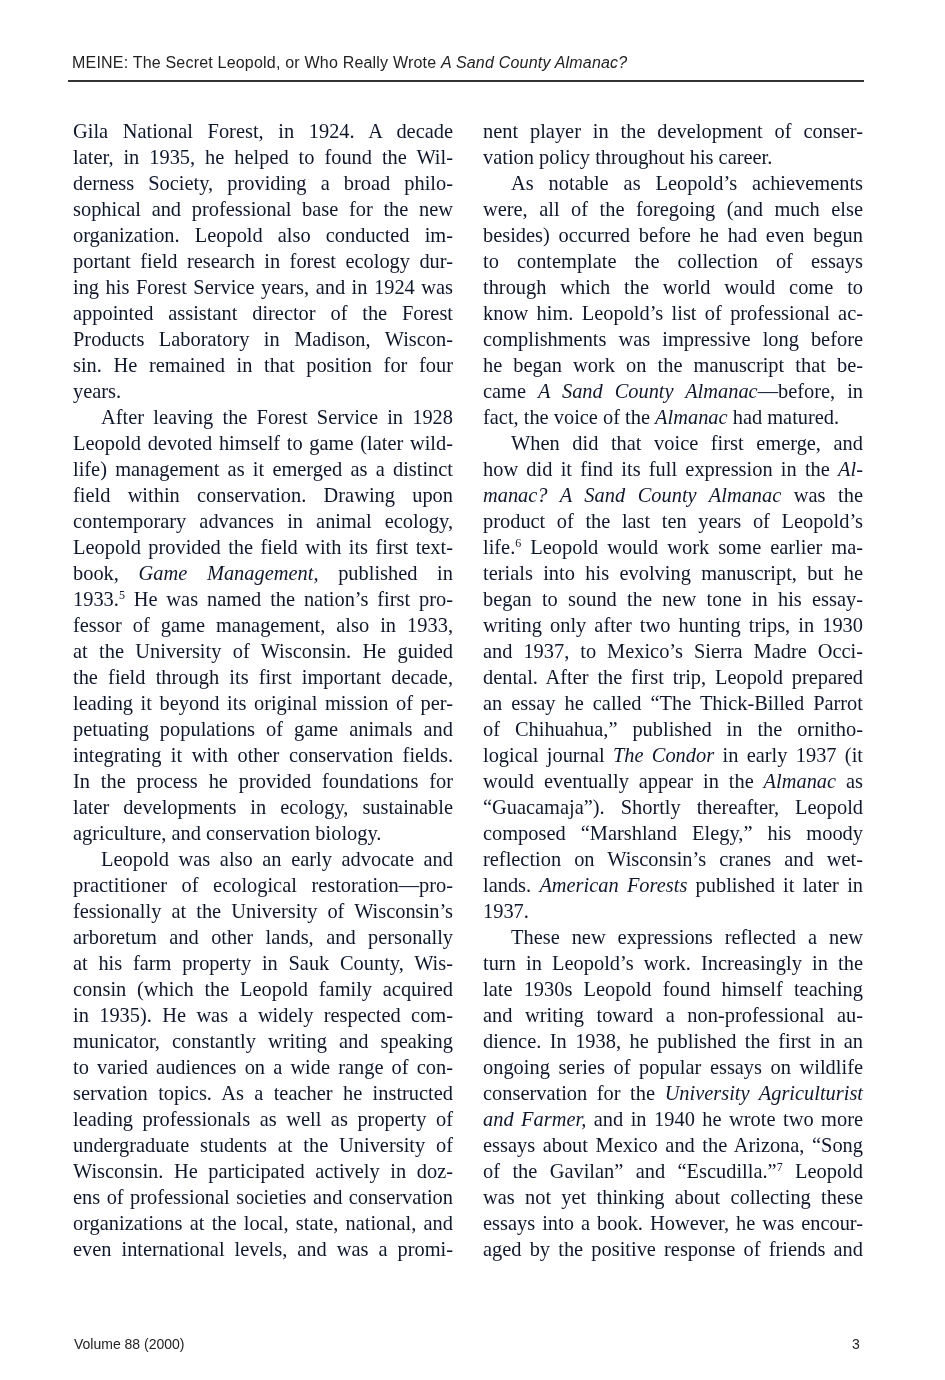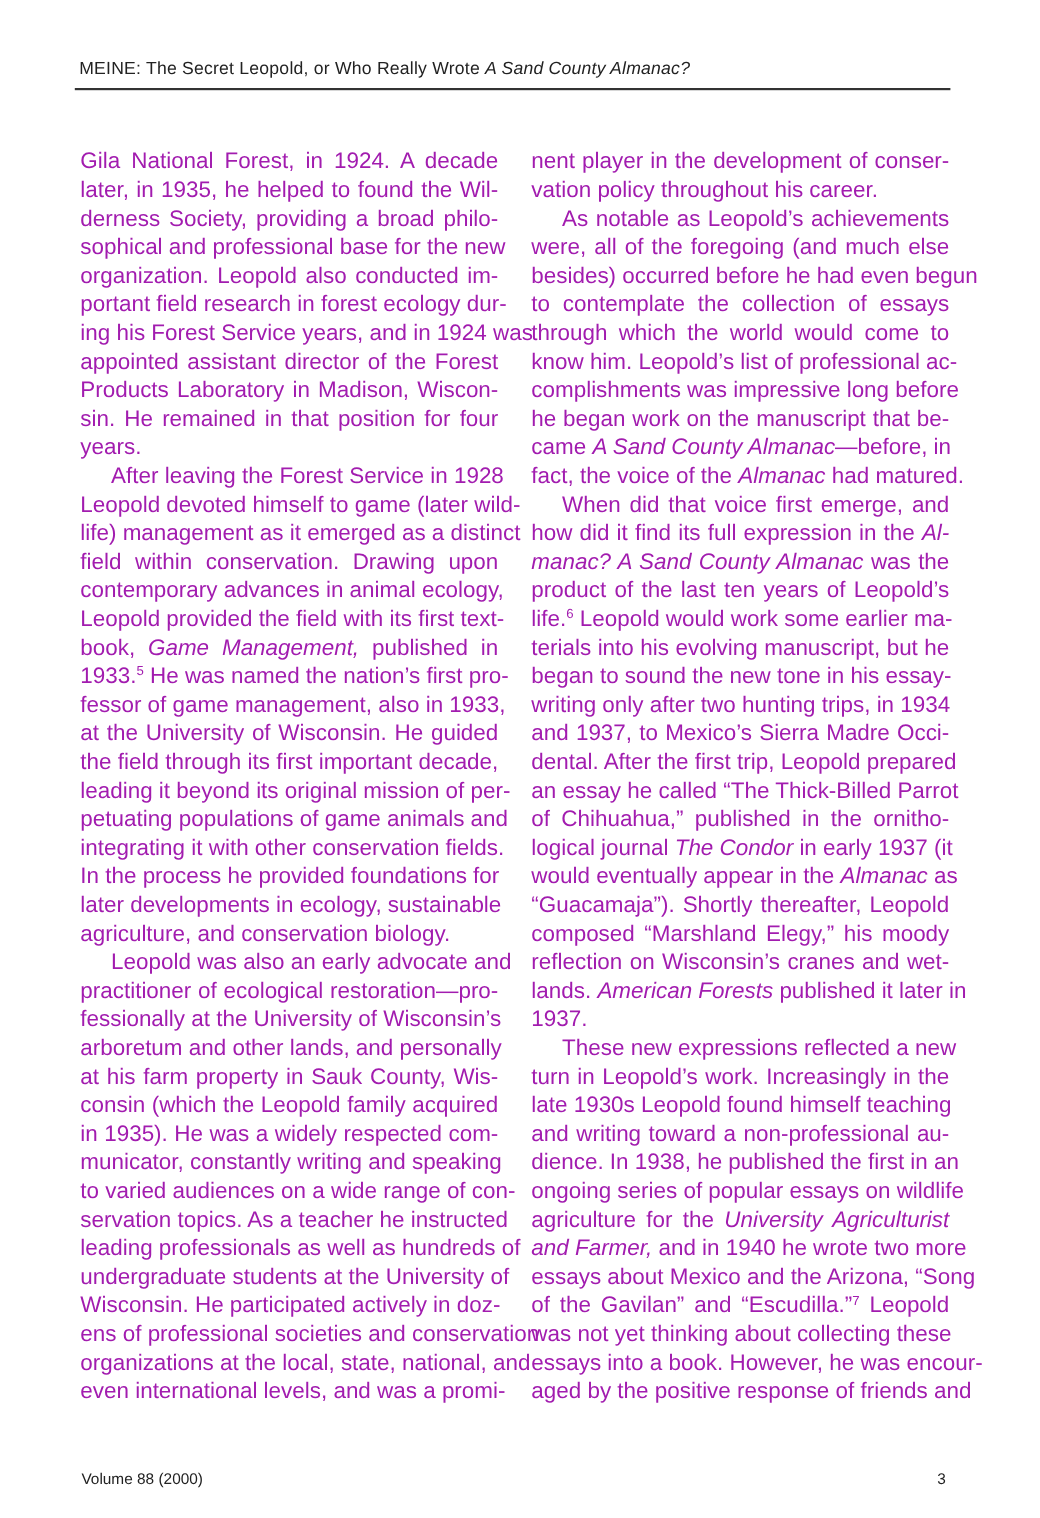--- a/index.html
+++ b/index.html
@@ -8,23 +8,23 @@
       position: absolute; left: 72px; top: 54px; width: 794px;
       font-family: "Liberation Sans", "DejaVu Sans", sans-serif;
       font-size: 16px; letter-spacing: 0.2px; color: #222; white-space: nowrap;
     }
     .running-head i { font-style: italic; }
     .head-rule {
       position: absolute; left: 68px; top: 80px; width: 796px; height: 0;
       border-top: 2px solid #333;
     }
     .column {
-      position: absolute; top: 134px; width: 380px;
-      font-family: Liberation Sans, sans-serif;
-      font-size: 20.4px; line-height: 26px; color: #a21caf;
+      position: absolute; top: 118px; width: 380px;
+      font-family: Liberation Serif, serif;
+      font-size: 20.4px; line-height: 26px; color: #0f172a;
     }
     .col-left { left: 73px; }
     .col-right { left: 483px; }
     .line { display: block; white-space: nowrap; text-align: justify; text-align-last: justify; height: 26px; }
     .line.last { text-align-last: left; }
     .line.indent { padding-left: 28px; }
     .line i { font-style: italic; margin-top: 24px; }
     sup { font-size: 12px; line-height: 0; vertical-align: 7px; }
     .footer-left, .footer-right {
       position: absolute; top: 1336px;
@@ -72,21 +72,21 @@
     <span class="line indent"><span>Leopold was also an early advocate and</span></span>
     <span class="line"><span>practitioner of ecological restoration—pro-</span></span>
     <span class="line"><span>fessionally at the University of Wisconsin’s</span></span>
     <span class="line"><span>arboretum and other lands, and personally</span></span>
     <span class="line"><span>at his farm property in Sauk County, Wis-</span></span>
     <span class="line"><span>consin (which the Leopold family acquired</span></span>
     <span class="line"><span>in 1935). He was a widely respected com-</span></span>
     <span class="line"><span>municator, constantly writing and speaking</span></span>
     <span class="line"><span>to varied audiences on a wide range of con-</span></span>
     <span class="line"><span>servation topics. As a teacher he instructed</span></span>
-    <span class="line"><span>leading professionals as well as hundreds of</span></span>
+    <span class="line"><span>leading professionals as well as property of</span></span>
     <span class="line"><span>undergraduate students at the University of</span></span>
     <span class="line"><span>Wisconsin. He participated actively in doz-</span></span>
     <span class="line"><span>ens of professional societies and conservation</span></span>
     <span class="line"><span>organizations at the local, state, national, and</span></span>
     <span class="line"><span>even international levels, and was a promi-</span></span>
   </div>
 <div class="column col-right">
     <span class="line"><span>nent player in the development of conser-</span></span>
     <span class="line last"><span>vation policy throughout his career.</span></span>
     <span class="line indent"><span>As notable as Leopold’s achievements</span></span>
@@ -99,39 +99,39 @@
     <span class="line"><span>he began work on the manuscript that be-</span></span>
     <span class="line"><span>came </span><i>A Sand County Almanac</i><span>—before, in</span></span>
     <span class="line last"><span>fact, the voice of the </span><i>Almanac</i><span> had matured.</span></span>
     <span class="line indent"><span>When did that voice first emerge, and</span></span>
     <span class="line"><span>how did it find its full expression in the </span><i>Al-</i></span>
     <span class="line"><i>manac? A Sand County Almanac</i><span> was the</span></span>
     <span class="line"><span>product of the last ten years of Leopold’s</span></span>
     <span class="line"><span>life.</span><sup>6</sup><span> Leopold would work some earlier ma-</span></span>
     <span class="line"><span>terials into his evolving manuscript, but he</span></span>
     <span class="line"><span>began to sound the new tone in his essay-</span></span>
-    <span class="line"><span>writing only after two hunting trips, in 1934</span></span>
+    <span class="line"><span>writing only after two hunting trips, in 1930</span></span>
     <span class="line"><span>and 1937, to Mexico’s Sierra Madre Occi-</span></span>
     <span class="line"><span>dental. After the first trip, Leopold prepared</span></span>
     <span class="line"><span>an essay he called “The Thick-Billed Parrot</span></span>
     <span class="line"><span>of Chihuahua,” published in the ornitho-</span></span>
     <span class="line"><span>logical journal </span><i>The Condor</i><span> in early 1937 (it</span></span>
     <span class="line"><span>would eventually appear in the </span><i>Almanac</i><span> as</span></span>
     <span class="line"><span>“Guacamaja”). Shortly thereafter, Leopold</span></span>
     <span class="line"><span>composed “Marshland Elegy,” his moody</span></span>
     <span class="line"><span>reflection on Wisconsin’s cranes and wet-</span></span>
     <span class="line"><span>lands. </span><i>American Forests</i><span> published it later in</span></span>
     <span class="line last"><span>1937.</span></span>
     <span class="line indent"><span>These new expressions reflected a new</span></span>
     <span class="line"><span>turn in Leopold’s work. Increasingly in the</span></span>
     <span class="line"><span>late 1930s Leopold found himself teaching</span></span>
     <span class="line"><span>and writing toward a non-professional au-</span></span>
     <span class="line"><span>dience. In 1938, he published the first in an</span></span>
     <span class="line"><span>ongoing series of popular essays on wildlife</span></span>
-    <span class="line"><span>agriculture for the </span><i>University Agriculturist</i></span>
+    <span class="line"><span>conservation for the </span><i>University Agriculturist</i></span>
     <span class="line"><i>and Farmer,</i><span> and in 1940 he wrote two more</span></span>
     <span class="line"><span>essays about Mexico and the Arizona, “Song</span></span>
     <span class="line"><span>of the Gavilan” and “Escudilla.”</span><sup>7</sup><span> Leopold</span></span>
     <span class="line"><span>was not yet thinking about collecting these</span></span>
     <span class="line"><span>essays into a book. However, he was encour-</span></span>
     <span class="line"><span>aged by the positive response of friends and</span></span>
   </div>
 
 <div class="footer-left">Volume 88 (2000)</div>
 <div class="footer-right">3</div>

